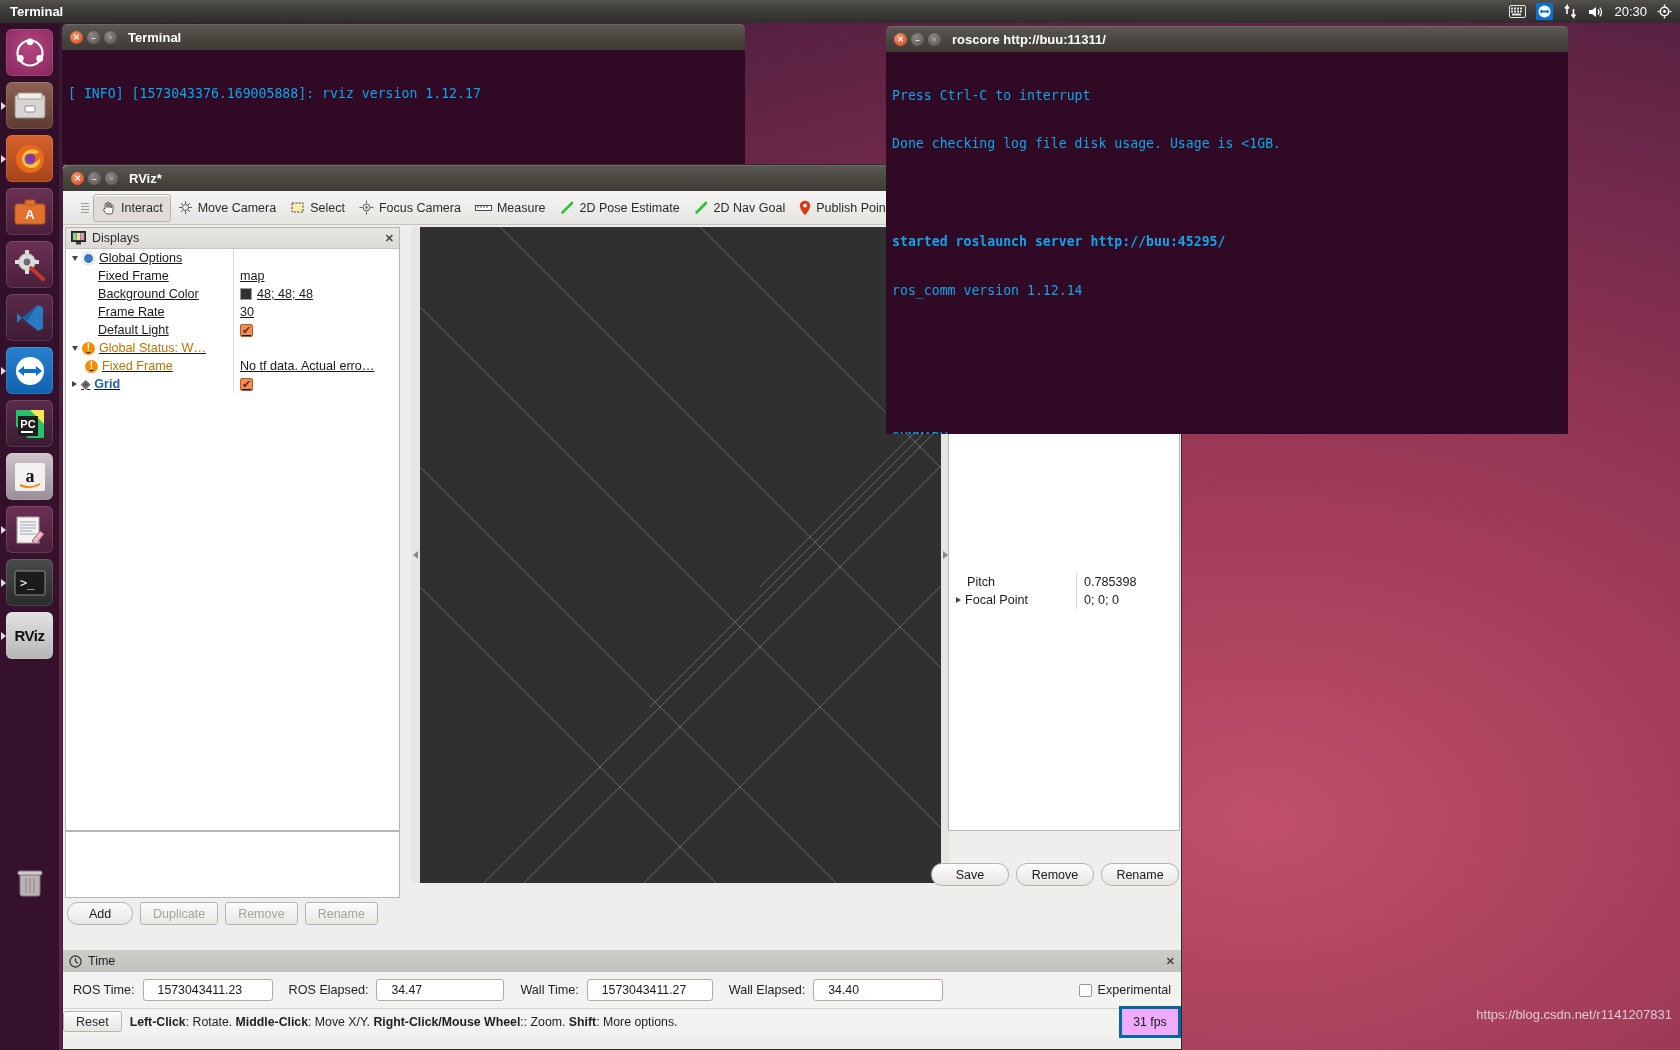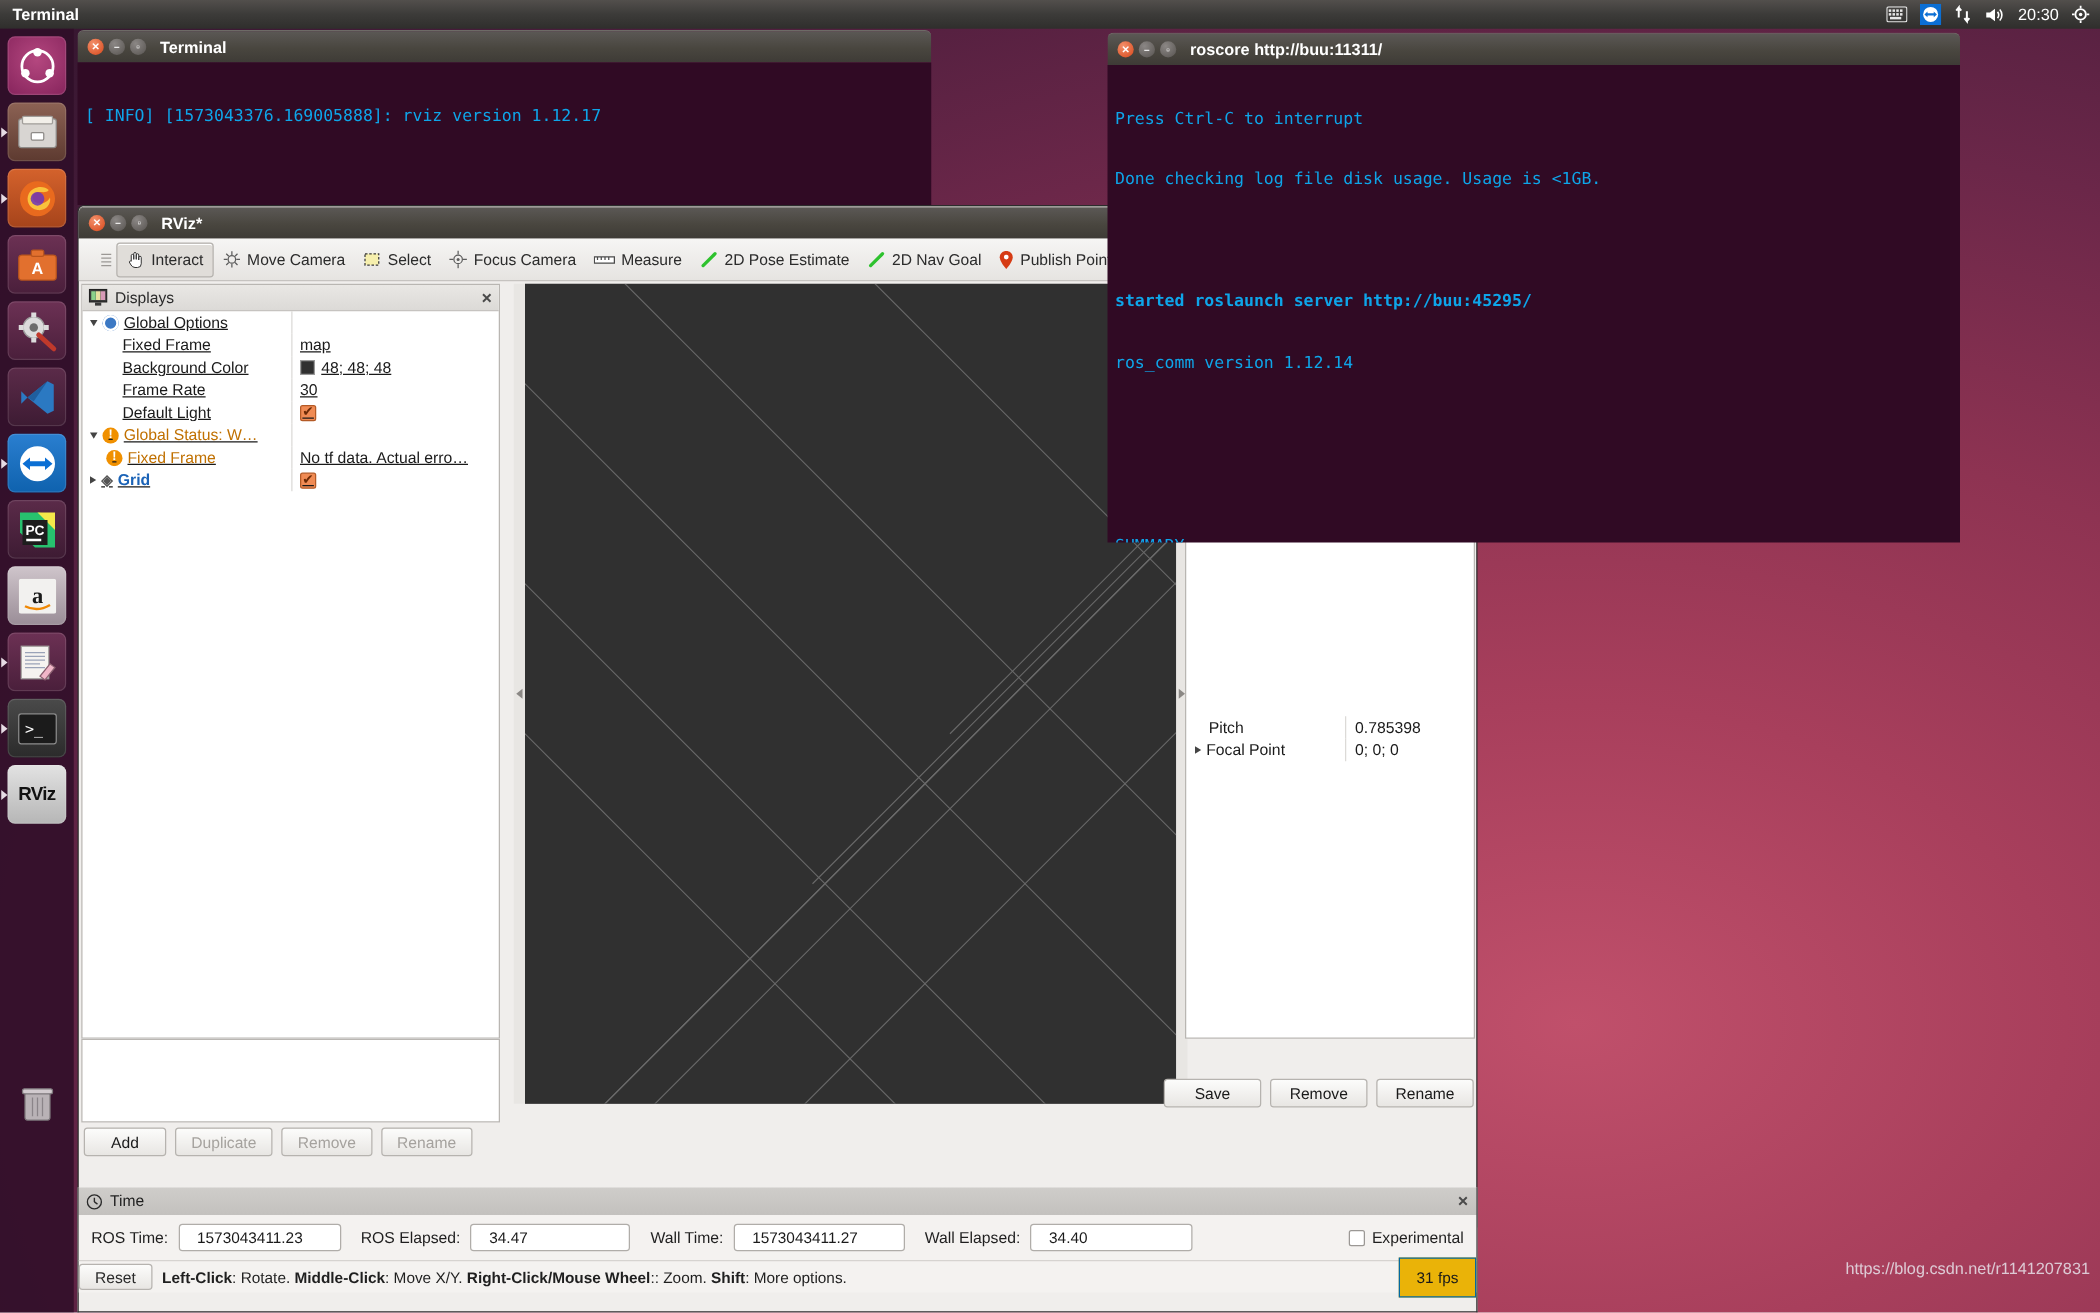--- a/index.html
+++ b/index.html
@@ -128,21 +128,21 @@
     background:#fff; border:1px solid #b9b6b2;
   }
   .btn-row { position:absolute; display:flex; gap:7px; }
   .qbtn {
     height:23px; min-width:66px; padding: 0 12px;
     background: linear-gradient(to bottom,#fcfcfb,#e8e6e3);
     border:1px solid #b6b3af; border-radius:3px;
     font-size:12.5px; color:#2b2b2b; display:flex;align-items:center;justify-content:center;
   }
   .qbtn.disabled { color:#a5a29e; }
-  .qbtn.strong { color:#1a1a1a; }
+  .qbtn.strong { color:#1a1a1a;border-radius:11px; }
   
   #view3d {
     position:absolute; left: 357px; top: 62px; width: 521px; height: 656px;
     background:#303030; overflow:hidden;
   }
   .splitter-h { position:absolute; width:9px; background:#e8e6e3; display:flex;align-items:center;justify-content:center;}
   .splitter-h .ar { width:0;height:0;border-top:4px solid transparent;border-bottom:4px solid transparent;}
   
   #views-panel {
     position:absolute; left: 885px; top: 62px; width: 232px; height: 604px;
@@ -159,21 +159,21 @@
   .time-header { height: 22px; background: linear-gradient(to bottom,#cfcdca,#c3c1be);
     display:flex;align-items:center;gap:6px;padding:0 6px;font-size:12.5px;color:#1f1f1f;}
   .time-row { height: 36px; display:flex; align-items:center; gap:8px; padding: 0 10px; background:#f4f2f0;}
   .tlabel { font-size:12.6px; color:#1f1f1f; }
   .tinput { height:22px; background:#ffffff; border:1px solid #b0ada9; border-radius:3px;
             font-size:12.3px; color:#1a1a1a; padding: 0 14px; display:flex;align-items:center;}
   .status-row { height: 26px; display:flex; align-items:center; gap:8px; padding: 0 0; background:#f4f2f0;
                 border-top:1px solid #d6d3d0;}
   .help-text { font-size:12.3px; color:#1f1f1f; }
   .help-text b { font-weight:bold; }
-  .fps-box { margin-left:auto; height:32px; min-width:62px; border:1px solid #0369a1; background:#eab308;
+  .fps-box { margin-left:auto; height:32px; min-width:62px; border:3px solid #0369a1; background:#f0abfc;
              display:flex;align-items:center;justify-content:center; font-size:12.3px;color:#1a1a1a;}
   .chk-sq { width:13px;height:13px;border:1px solid #9b9895;background:#fff;border-radius:2px;}
   
   #watermark { position:absolute; right: 8px; bottom: 28px; font-size:13px; color:#e2d6df; opacity:0.92; z-index:60;}
   svg { display:block; }
 </style>
 </head>
 <body>
 
 <div id="top-panel">
@@ -659,21 +659,21 @@
     </span>
     <span>Time</span>
     <span class="panel-x">✕</span>
   </div>
   <div class="time-row">
     <span class="tlabel">ROS Time:</span>
     <span class="tinput" style="width:130px;">1573043411.23</span>
     <span class="tlabel" style="margin-left:8px;">ROS Elapsed:</span>
     <span class="tinput" style="width:128px;">34.47</span>
     <span class="tlabel" style="margin-left:8px;">Wall Time:</span>
-    <span class="tinput" style="width:137px;">1573043411.27</span>
+    <span class="tinput" style="width:126px;">1573043411.27</span>
     <span class="tlabel" style="margin-left:8px;">Wall Elapsed:</span>
     <span class="tinput" style="width:130px;">34.40</span>
     <span style="margin-left:auto; display:flex; align-items:center; gap:6px;">
       <span class="chk-sq"></span>
       <span class="tlabel">Experimental</span>
     </span>
   </div>
   <div class="status-row">
     <span class="qbtn" style="min-width:48px;height:21px;">Reset</span>
     <span class="help-text"><b>Left-Click</b><span>: Rotate.  </span><b>Middle-Click</b><span>: Move X/Y.  </span><b>Right-Click/Mouse Wheel</b><span>:: Zoom.  </span><b>Shift</b><span>: More options.</span></span>

